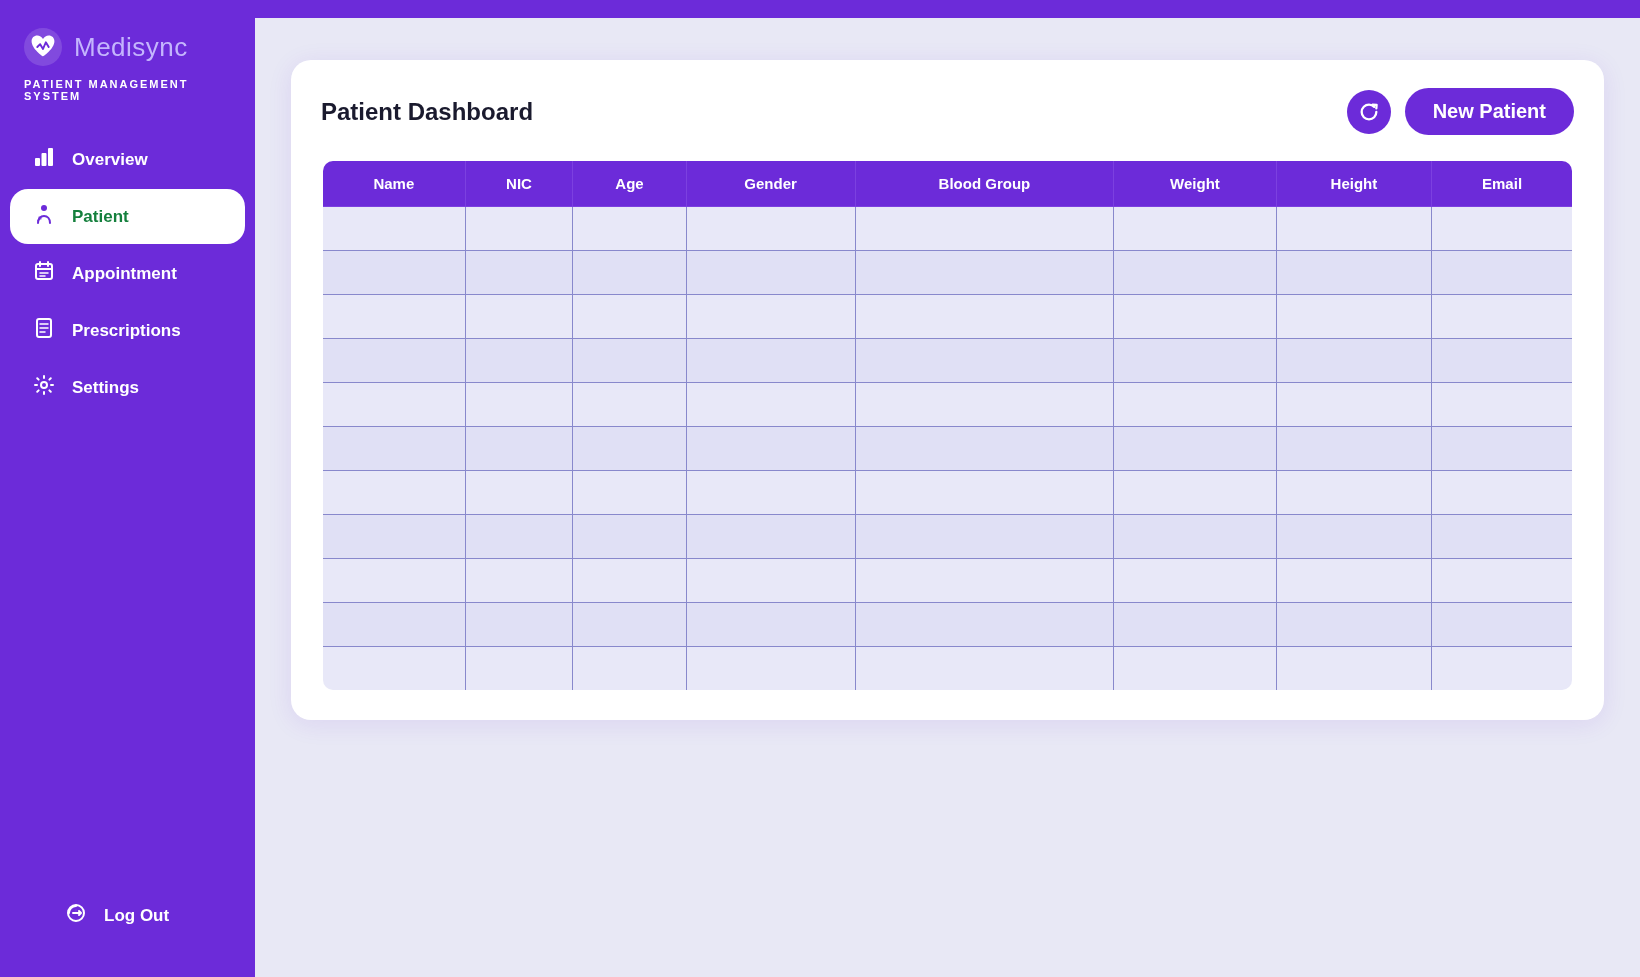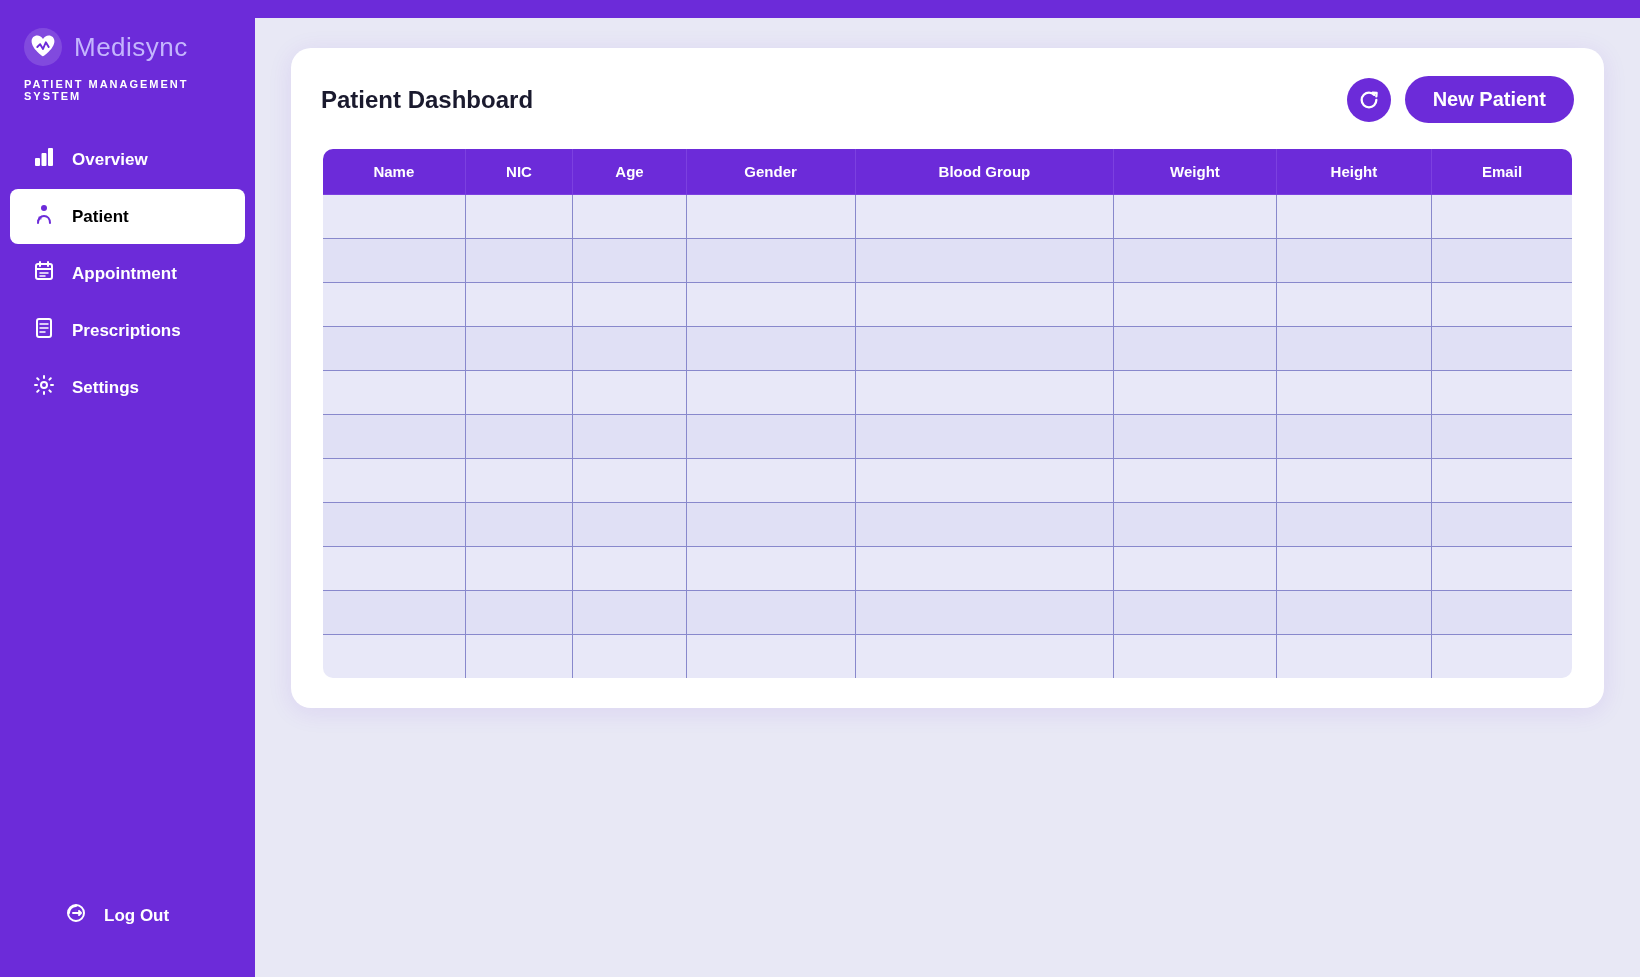--- a/index.html
+++ b/index.html
@@ -54,22 +54,22 @@
       color: #fff;
       font-size: 17px;
       font-weight: 700;
       border-radius: 12px;
       margin: 2px 10px;
       transition: background 0.15s;
     }
 
     .nav-item.active {
       background: #fff;
-      color: #000000;
-      border-radius: 8px;
+      color: #15803d;
+      border-radius: 18px;
     }
 
     .nav-item .nav-icon {
       font-size: 20px;
       width: 28px;
       text-align: center;
     }
 
     .nav-spacer { flex: 1; }
 
@@ -98,20 +98,21 @@
       padding: 30px 36px;
       overflow-y: auto;
     }
 
     
     #dashboard-card {
       background: #fff;
       border-radius: 20px;
       padding: 28px 30px;
       box-shadow: 0 4px 24px rgba(108,43,217,0.10);
+      margin-top: 12px;
     }
 
     #card-header {
       display: flex;
       align-items: center;
       justify-content: space-between;
       margin-bottom: 24px;
     }
 
     #dashboard-title {

